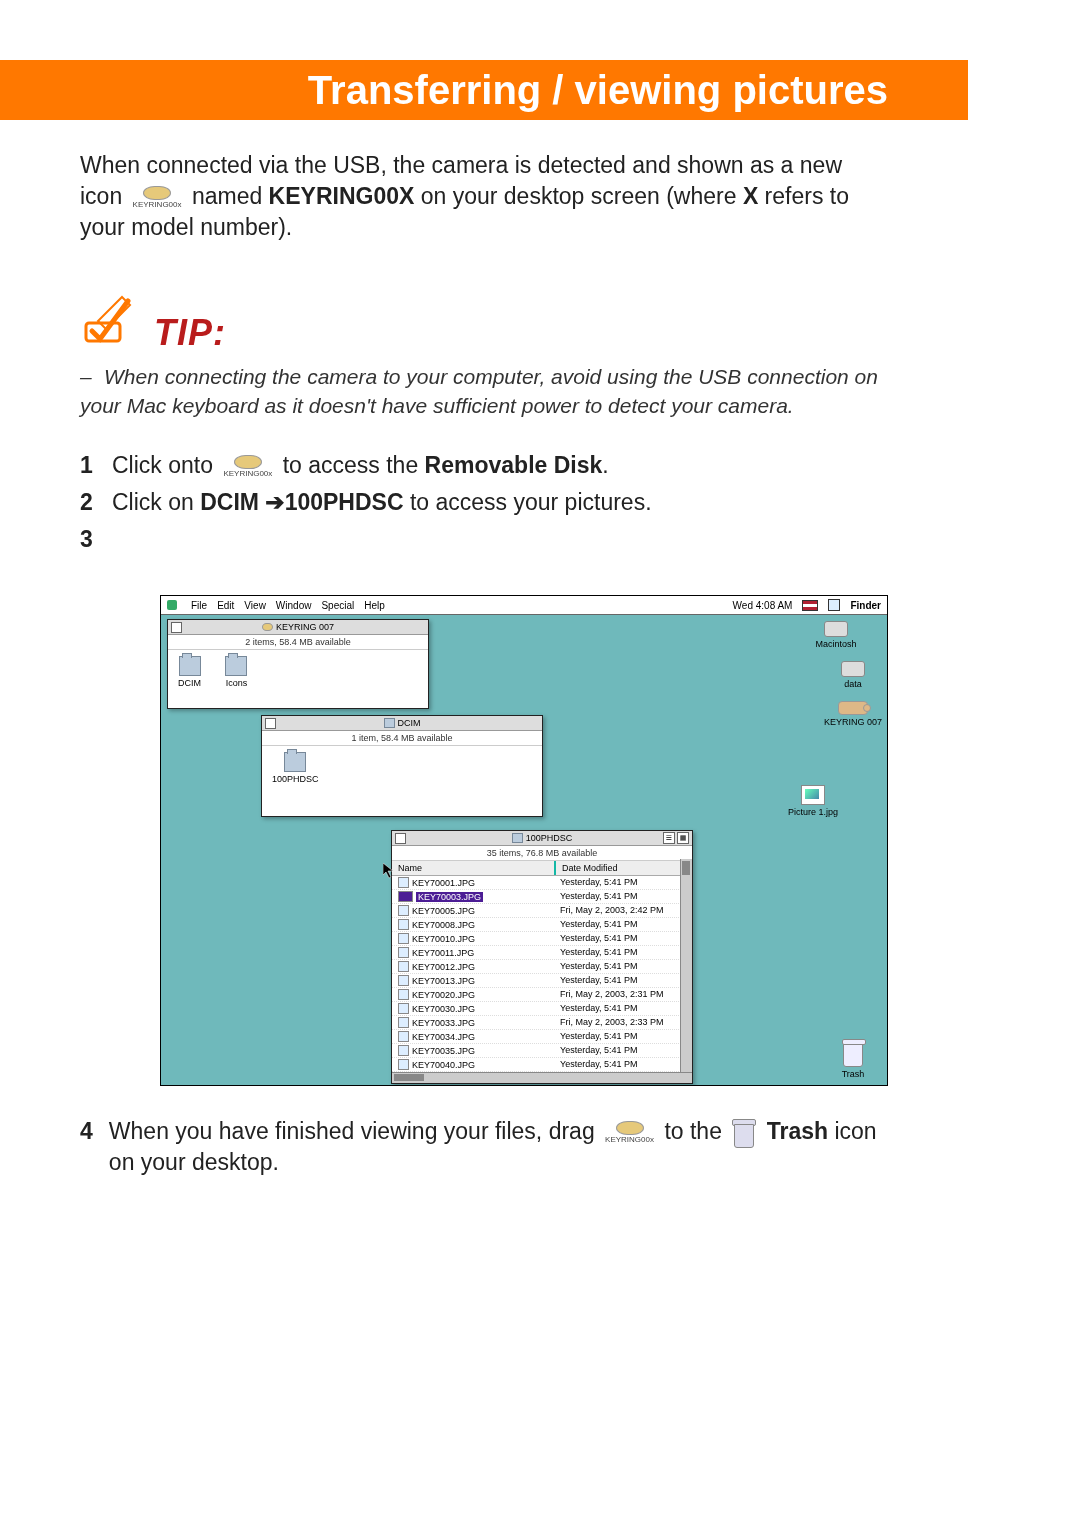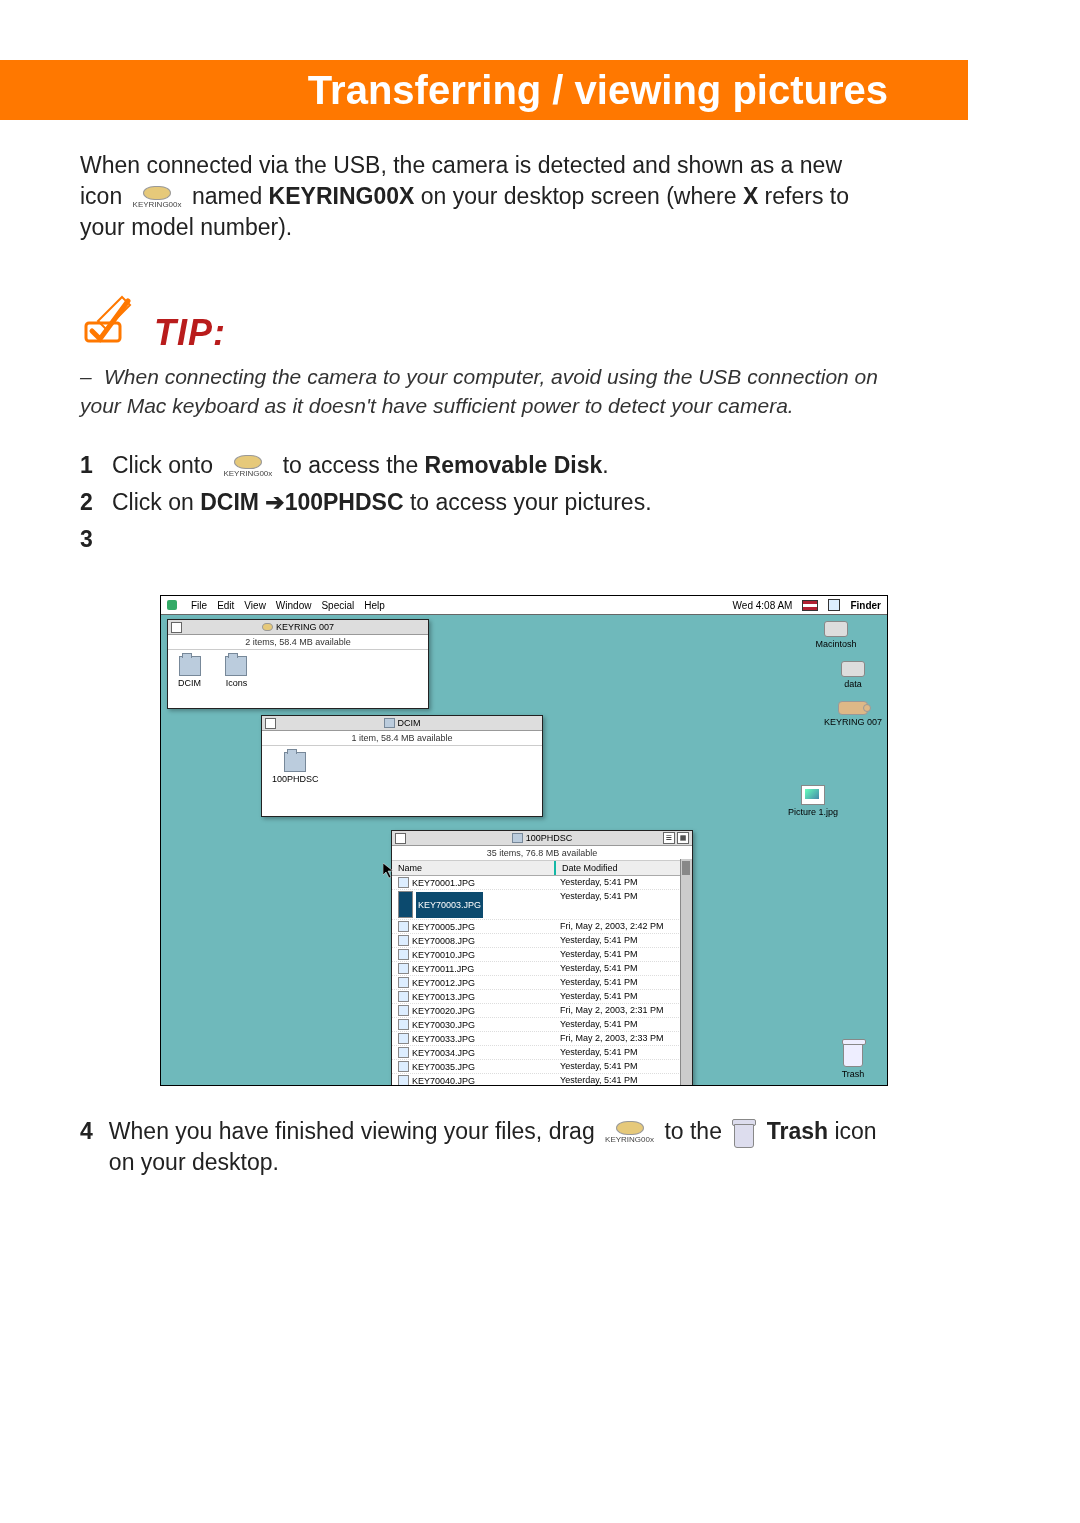--- a/index.html
+++ b/index.html
@@ -164,21 +164,21 @@
   .desk-icon .gly-trash{ width:18px; height:22px; border:1px solid #888; background:#eef; margin:0 auto 2px auto; border-radius:0 0 3px 3px; position:relative;}
   .desk-icon .gly-trash::before{content:""; position:absolute; top:-5px; left:-2px; width:22px; height:4px; background:#eef; border:1px solid #888; border-radius:2px;}
   .list-win .cols{ display:flex; font-size:9px; background:#eee; border-bottom:1px solid #aaa;}
   .list-win .cols div{ padding:2px 6px; border-right:2px solid #14b8a6;}
   .list-win .cols .c1{ flex:0 0 150px;}
   .list-win .cols .c2{ flex:1;}
   .list-win .row{ display:flex; font-size:9px; border-bottom:1px dotted #ddd;}
   .list-win .row .c1{ flex:0 0 150px; padding:1px 6px; display:flex; align-items:center; gap:3px;}
   .list-win .row .c2{ flex:1; padding:1px 6px;}
   .list-win .row .fic{ width:9px; height:9px; border:1px solid #888; background:#def;}
-  .list-win .row.sel .c1 span{ background:#0c4a6e; color:#fff; padding:8px 2px;}
+  .list-win .row.sel .c1 span{ background:#4c1d95; color:#fff; padding:0 2px;}
   .list-win .scrollbar{ height:10px; background:#ccc; border-top:1px solid #888; position:relative;}
   .list-win .scrollbar .thumb{position:absolute; left:2px; top:1px; width:30px; height:7px; background:#888;}
   .list-win .vbar{ position:absolute; right:0; top:28px; bottom:10px; width:11px; background:#ccc; border-left:1px solid #888;}
   .list-win .vbar .vthumb{ position:absolute; top:2px; left:1px; width:8px; height:14px; background:#888;}
   .list-win .titlebar .view-btns{ position:absolute; right:3px; top:1px; display:flex; gap:2px;}
   .list-win .titlebar .view-btns span{ width:10px; height:10px; border:1px solid #666; background:#fff; font-size:7px; line-height:10px; text-align:center;}
   .trash-inline {
     display:inline-block;
     vertical-align:middle;
     margin:0 4px;

